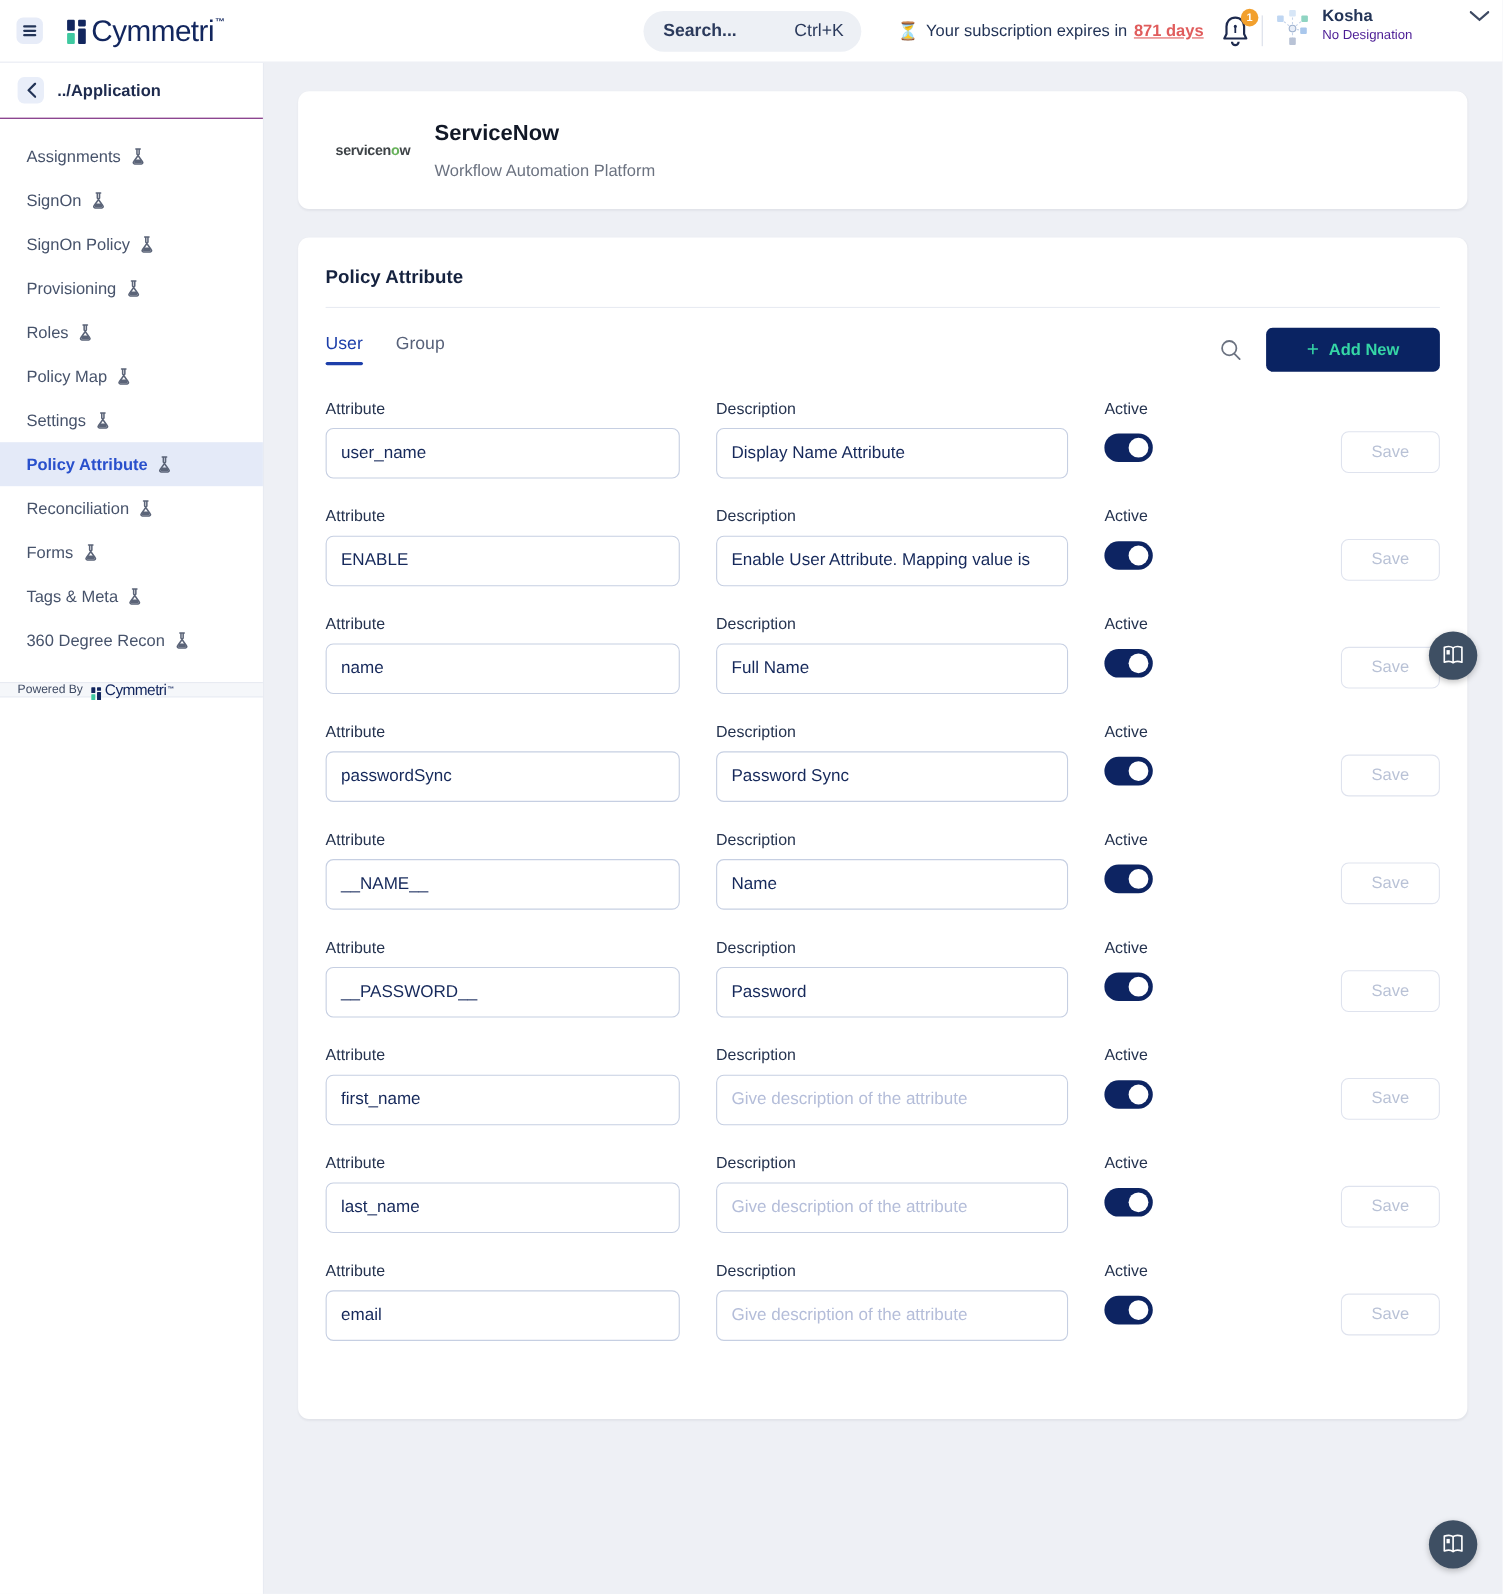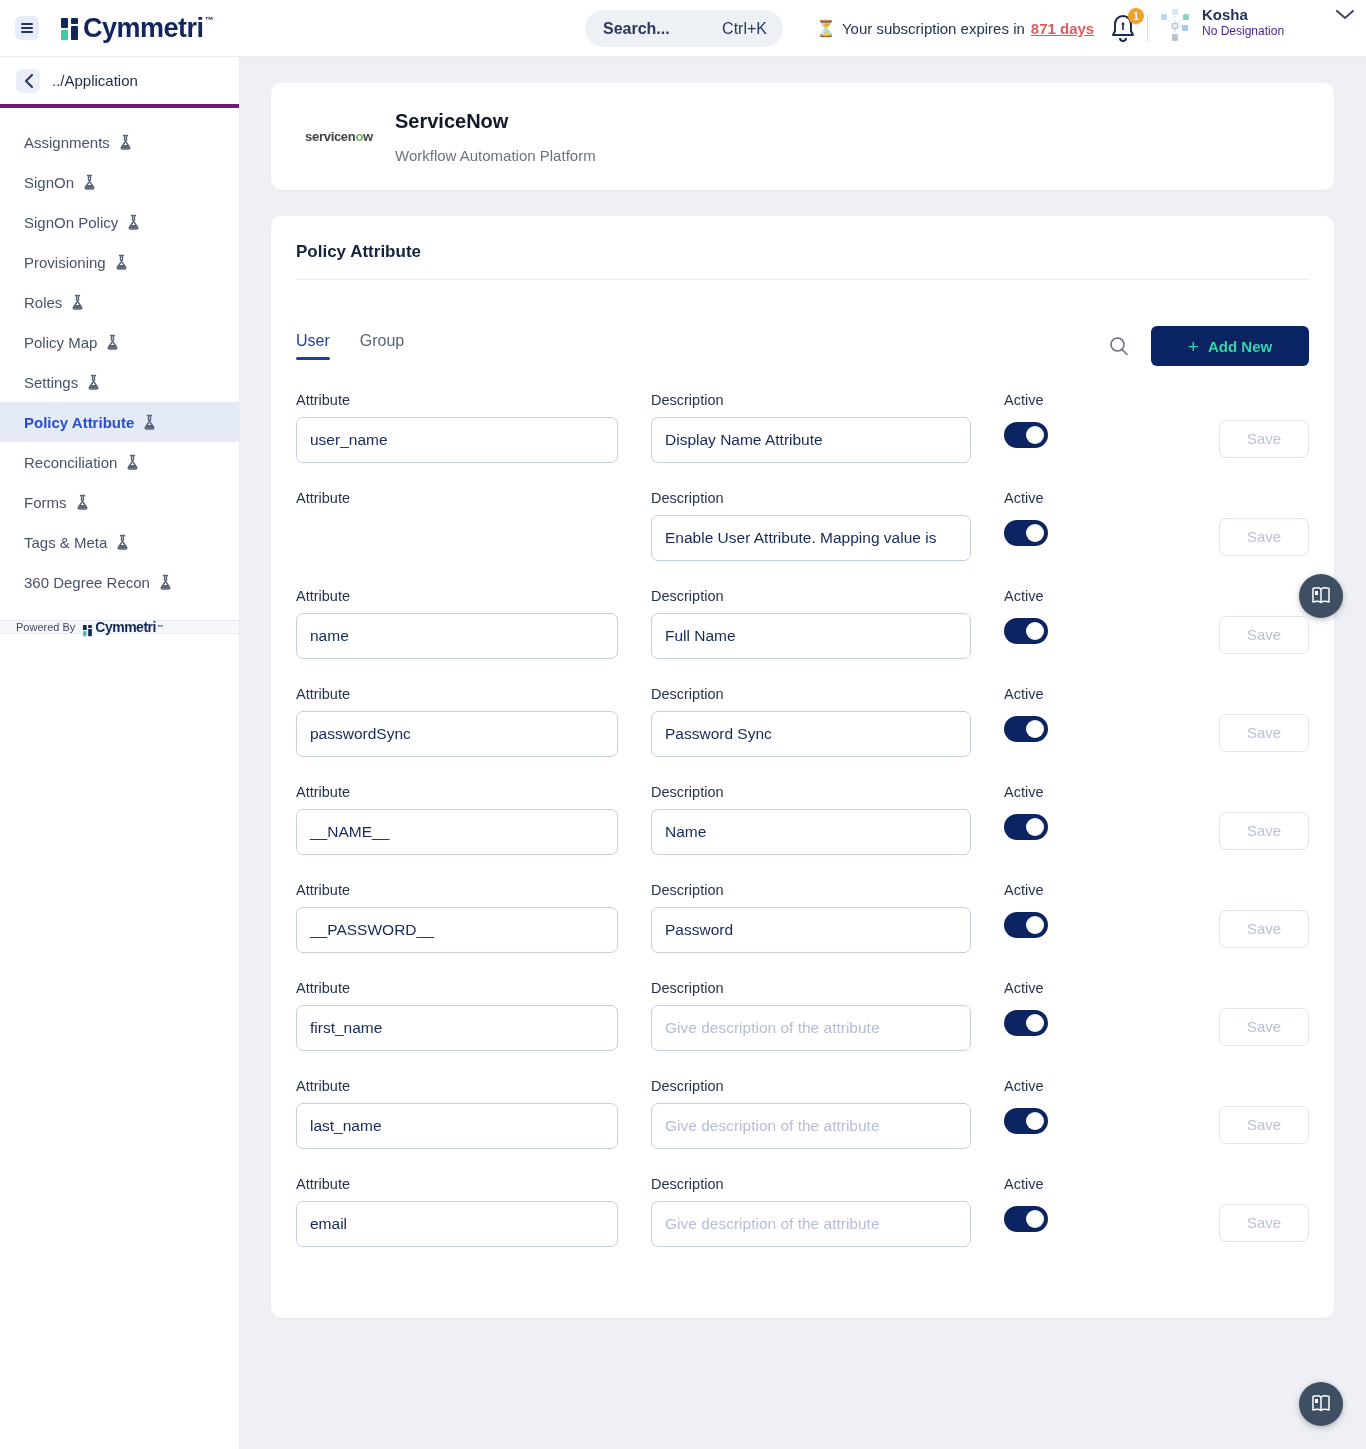--- a/index.html
+++ b/index.html
@@ -24,21 +24,21 @@
     align-items:center; justify-content:center; gap:2px; cursor:pointer;
   }
   .hamburger-btn i { display:block; width:12px; height:2px; background:#233457; border-radius:1px; }
 
   .brand { display:flex; align-items:flex-start; margin-left:22px; }
   .cy-mark { position:relative; width:18px; height:25px; display:inline-block; margin-top:2px; }
   .cy-mark .m-top { position:absolute; left:0; top:1px;  width:7px; height:10px; background:#12265e; border-radius:1px; }
   .cy-mark .m-bot { position:absolute; left:0; top:13px; width:7px; height:10px; background:#3fc9a0; border-radius:1px; }
   .cy-mark .m-dot { position:absolute; left:10px; top:1px;  width:7px; height:6px;  background:#12265e; border-radius:1px; }
   .cy-mark .m-bar { position:absolute; left:10px; top:9px; width:7px; height:14px; background:#12265e; border-radius:1px; }
-  .brand-name { font-size:27px; font-weight:700; color:#12265e; letter-spacing:-0.5px; line-height:27px; margin-left:4px; }
+  .brand-name { font-size:27px; font-weight:400; color:#12265e; letter-spacing:-0.5px; line-height:27px; margin-left:4px; }
   .brand-tm { font-size:9px; font-weight:700; color:#12265e; margin-left:1px; margin-top:0px; }
 
   .search-pill {
     position:absolute; left:585px; top:10px; width:198px; height:37px;
     background:#edf0f5; border-radius:19px; border:none;
     display:flex; align-items:center; justify-content:space-between;
     padding:0 16px 0 18px; cursor:pointer;
   }
   .search-pill .s-ph { font-size:16px; color:#2b3a5c;font-weight:bold; }
   .search-pill .s-kbd { font-size:16px; color:#2b3a5c; }
@@ -61,21 +61,21 @@
   .user-texts { margin-left:8px; }
   .user-name { font-size:15px; font-weight:700; color:#233457; line-height:18px; }
   .user-designation { font-size:12px; color:#4c1d95; line-height:14px; }
   .chevron-down { margin-left:52px; margin-top:4px; }
 
   
   .sidebar {
     position:absolute; left:0; top:57px; width:240px; height:1392px;
     background:#ffffff; border-right:1px solid #e8ebf2; z-index:20;
   }
-  .sidebar-back { height:51px; display:flex; align-items:center; border-bottom:4px solid #701a75; }
+  .sidebar-back { height:51px; display:flex; align-items:center; border-bottom:1px solid #701a75;font-weight:bold; }
   .back-btn {
     width:24px; height:24px; margin-left:16px; border-radius:6px; background:#e9eef9;
     border:none; display:flex; align-items:center; justify-content:center; cursor:pointer;
     font-size:14px; color:#233457;
   }
   .back-label { margin-left:12px; font-size:15px; color:#1d2a4d; }
 
   .sidebar-items { padding-top:14px; }
   .sidebar-item {
     height:40px; display:flex; align-items:center; padding-left:24px;
@@ -109,21 +109,21 @@
   .sn-word { font-size:13px; font-weight:700; color:#3e4347; letter-spacing:-0.3px; }
   .sn-word .sn-green { color:#68b25b; }
   .app-texts { margin-left:24px; }
   .app-title { font-size:20px; font-weight:700; color:#111827; }
   .app-subtitle { font-size:15px; color:#6b7280; margin-top:14px; }
 
   .policy-card { margin:26px 32px 0 31px; padding:0 25px 44px 25px; position:relative; }
   .policy-title { font-size:17px; font-weight:700; color:#15223f; padding-top:26px; }
   .policy-divider { height:1px; background:#e8ebf2; margin-top:17px; }
 
-  .tabs-row { display:flex; align-items:center; margin-top:44px; height:44px; }
+  .tabs-row { display:flex; align-items:center; margin-top:16px; height:44px; }
   .tab { font-size:16px; color:#58627a; margin-right:30px; cursor:pointer; padding-bottom:10px; position:relative; }
   .tab.active { color:#1d3faa; font-weight:500; }
   .tab.active::after {
     content:""; position:absolute; left:0; right:0; bottom:0; height:3px;
     background:#1d3faa; border-radius:2px;
   }
   .tabs-spacer { flex:1; }
   .tab-search-btn { background:none; border:none; cursor:pointer; margin-right:22px; display:flex; }
   .add-new-btn {
     width:158px; height:40px; border:none; border-radius:6px; background:#0a2362;
@@ -439,20 +439,21 @@
             </button>
     </div>
     <div class="save-col">
       <button class="save-btn">Save</button>
     </div>
   </div>
 
   <div class="attr-row">
     <div class="attr-col">
       <div class="field-label">Attribute</div>
+      <div class="field-box attr-value">ENABLE</div>
     </div>
     <div class="desc-col">
       <div class="field-label">Description</div>
       <div class="field-box desc-value">Enable User Attribute. Mapping value is</div>
     </div>
     <div class="active-col">
       <div class="field-label">Active</div>
       <button class="toggle on">
               <span class="knob"></span>
             </button>

